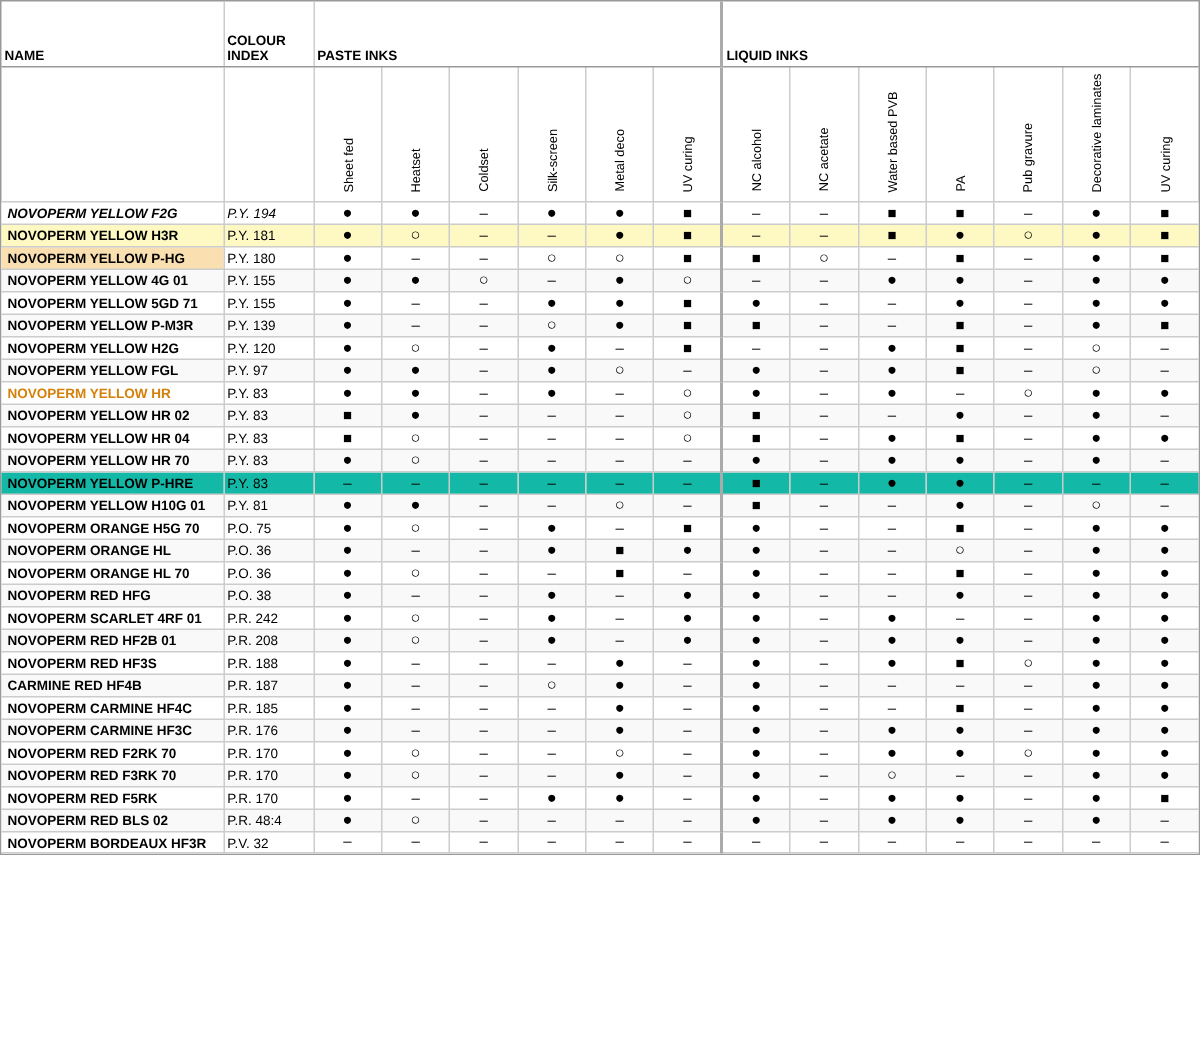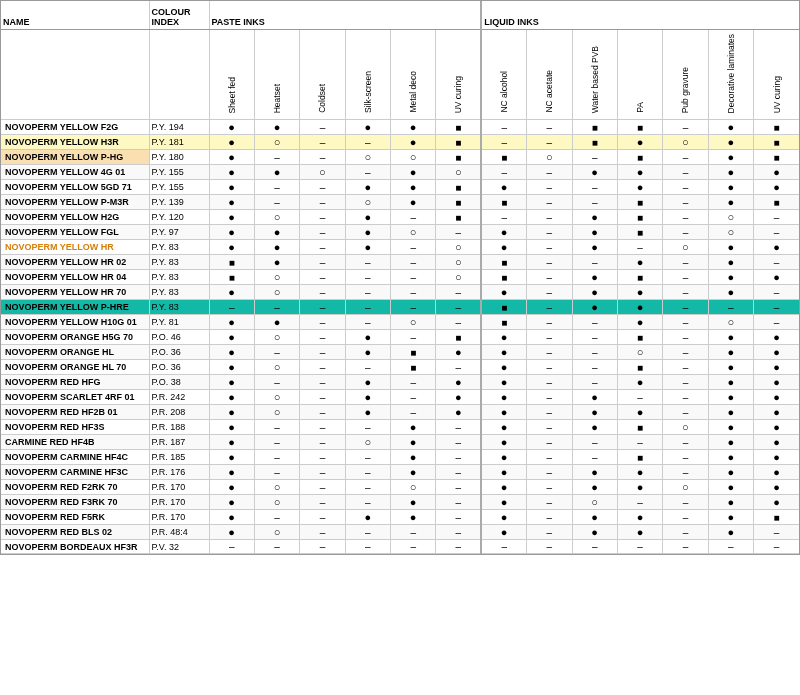--- a/index.html
+++ b/index.html
@@ -67,21 +67,21 @@
     .dot-half { font-size: 11px; color: #000; }
     .dot-square { font-size: 10px; color: #000; }
     .dash { font-size: 10px; color: #000; }
     tbody tr:nth-child(even) { background: #fff; }
     tbody tr:nth-child(odd) { background: #fff; }
     .col-name { width: 148px; }
     .col-index { width: 60px; }
     .col-data { width: 28px; }
     tr td { height: 14px; }
     .top-header-row th {
-      padding-top: 6px;
+      padding-top: 21px;
       padding-bottom: 2px;
       font-size: 9px;
       font-weight: bold;
       text-align: left;
       border-bottom: 2px solid #000;
     }
   </style>
 </head>
 <body>
 
@@ -106,21 +106,21 @@
         <th class="col-data"><span class="rotated-header">NC alcohol</span></th>
         <th class="col-data"><span class="rotated-header">NC acetate</span></th>
         <th class="col-data"><span class="rotated-header">Water based PVB</span></th>
         <th class="col-data"><span class="rotated-header">PA</span></th>
         <th class="col-data"><span class="rotated-header">Pub gravure</span></th>
         <th class="col-data"><span class="rotated-header">Decorative laminates</span></th>
         <th class="col-data"><span class="rotated-header">UV curing</span></th>
       </tr>
     </thead>
     <tbody id="table-body">
-    <tr style="background: rgb(255, 255, 255);">
+    <tr style="background: rgb(255, 255, 255); font-style: italic;">
           <td class="name-cell">NOVOPERM YELLOW F2G</td>
           <td class="index-cell">P.Y. 194</td>
           <td><span class="dot-full">●</span></td>
           <td><span class="dot-full">●</span></td>
           <td><span class="dash">–</span></td>
           <td><span class="dot-full">●</span></td>
           <td><span class="dot-full">●</span></td>
           <td style="border-right: 2px solid rgb(170, 170, 170);"><span class="dot-square">■</span></td>
           <td><span class="dash">–</span></td>
           <td><span class="dash">–</span></td>
@@ -346,21 +346,21 @@
           <td><span class="dot-square">■</span></td>
           <td><span class="dash">–</span></td>
           <td><span class="dash">–</span></td>
           <td><span class="dot-full">●</span></td>
           <td><span class="dash">–</span></td>
           <td><span class="dot-half">○</span></td>
           <td><span class="dash">–</span></td>
         </tr>
         <tr style="background: rgb(255, 255, 255);">
           <td class="name-cell">NOVOPERM ORANGE H5G 70</td>
-          <td class="index-cell">P.O. 46</td>
+          <td class="index-cell">P.O. 75</td>
           <td><span class="dot-full">●</span></td>
           <td><span class="dot-half">○</span></td>
           <td><span class="dash">–</span></td>
           <td><span class="dot-full">●</span></td>
           <td><span class="dash">–</span></td>
           <td style="border-right: 2px solid rgb(170, 170, 170);"><span class="dot-square">■</span></td>
           <td><span class="dot-full">●</span></td>
           <td><span class="dash">–</span></td>
           <td><span class="dash">–</span></td>
           <td><span class="dot-square">■</span></td>

